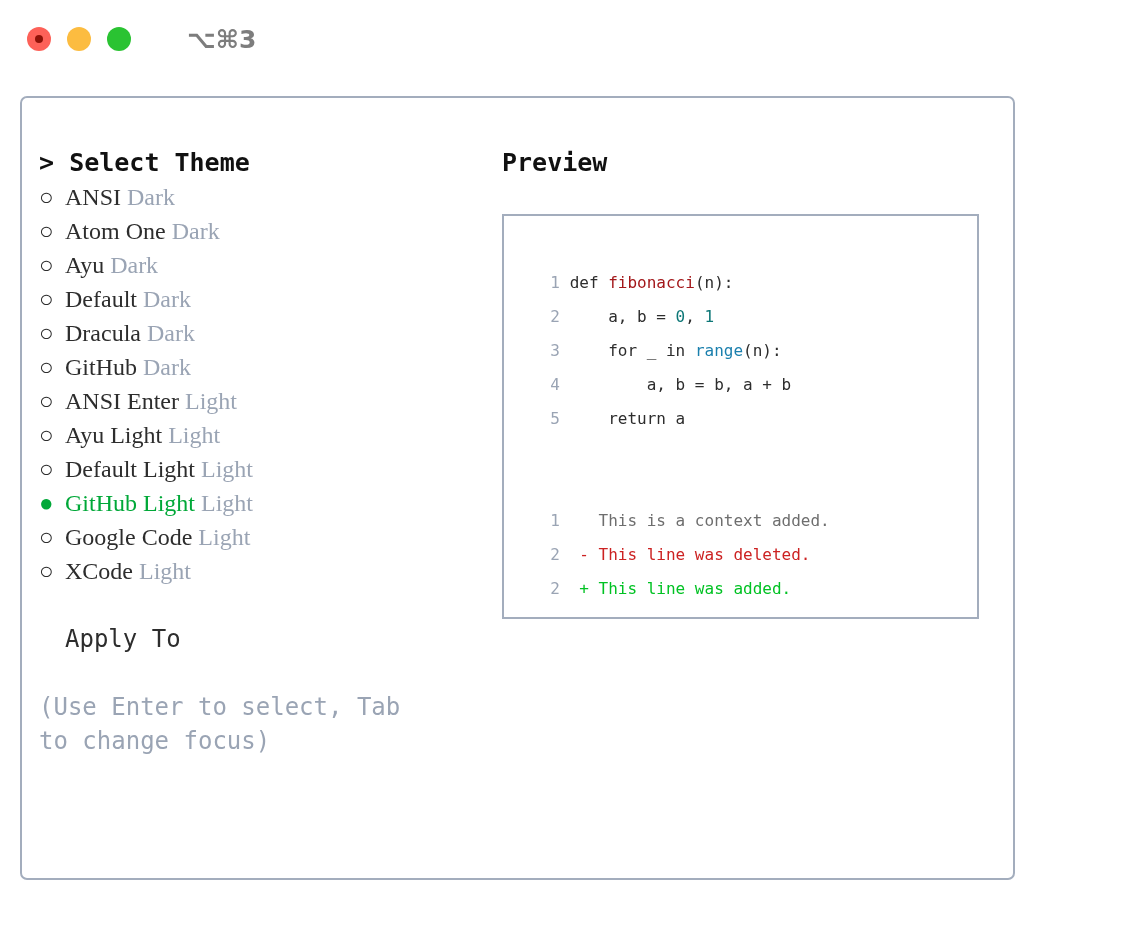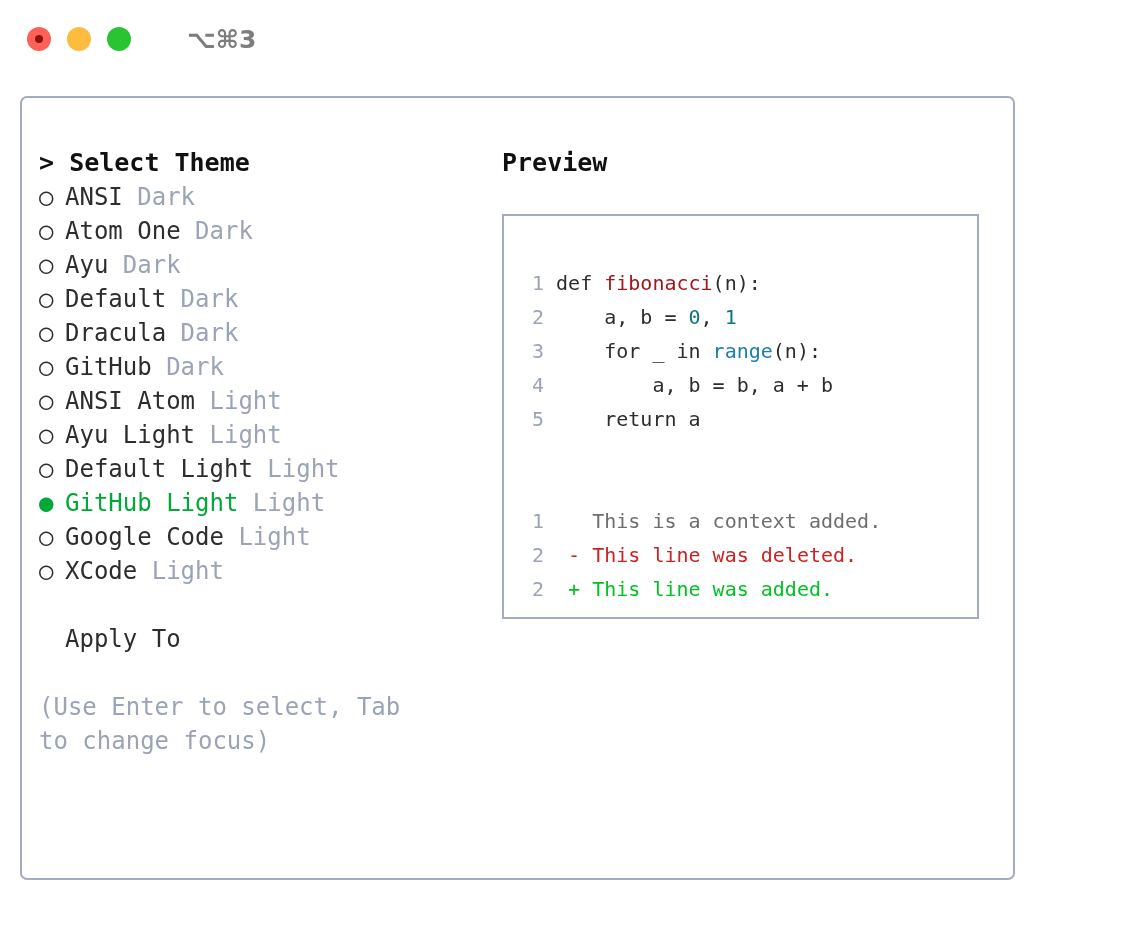--- a/index.html
+++ b/index.html
@@ -63,21 +63,21 @@
   .pane-title {
     font-size: 25px;
     font-weight: bold;
     color: #111111;
     line-height: 34px;
     white-space: pre;
   }
   .caret { color: #111111; }
 
   
-  .list { margin-top: 0px; }
+  .list { margin-top: 0px; font-family: Liberation Serif, serif; }
   .row {
     font-size: 24px;
     line-height: 34px;
     color: #2d2d2d;
     white-space: pre;
     display: block;
   }
   .bullet { display: inline-block; width: 26px; }
   .bullet.off { color: #2d2d2d; }
   .bullet.on  { color: #00a838; }
@@ -107,25 +107,26 @@
   
   #preview-box {
     margin-top: 34px;
     width: 477px;
     height: 405px;
     border: 2px solid #a3adbd;
     background: #ffffff;
     padding: 50px 0 0 0;
   }
   .code-line {
-    font-size: 20px;
+    font-size: 16px;
     line-height: 34px;
     white-space: pre;
     padding-left: 18px;
     color: #2d2d2d;
+    margin-left: 16px;
   }
   .ln {
     display: inline-block;
     width: 22px;
     text-align: right;
     color: #9aa4b4;
   }
   .tok-kw   { color: #2d2d2d; }
   .tok-fn   { color: #a3171a; }
   .tok-num  { color: #0d7777; }
@@ -157,21 +158,21 @@
 
         <div class="pane-title"><span class="caret">&gt;</span><span> </span><span>Select Theme</span></div>
 
         <div class="list" id="theme-list">
             <div class="row"><span class="bullet off">○</span><span class="name">ANSI</span><span> </span><span class="suffix">Dark</span></div>
             <div class="row"><span class="bullet off">○</span><span class="name">Atom One</span><span> </span><span class="suffix">Dark</span></div>
             <div class="row"><span class="bullet off">○</span><span class="name">Ayu</span><span> </span><span class="suffix">Dark</span></div>
             <div class="row"><span class="bullet off">○</span><span class="name">Default</span><span> </span><span class="suffix">Dark</span></div>
             <div class="row"><span class="bullet off">○</span><span class="name">Dracula</span><span> </span><span class="suffix">Dark</span></div>
             <div class="row"><span class="bullet off">○</span><span class="name">GitHub</span><span> </span><span class="suffix">Dark</span></div>
-            <div class="row"><span class="bullet off">○</span><span class="name">ANSI Atom</span><span> </span><span class="suffix">Light</span></div>
+            <div class="row"><span class="bullet off">○</span><span class="name">ANSI Enter</span><span> </span><span class="suffix">Light</span></div>
             <div class="row"><span class="bullet off">○</span><span class="name">Ayu Light</span><span> </span><span class="suffix">Light</span></div>
             <div class="row"><span class="bullet off">○</span><span class="name">Default Light</span><span> </span><span class="suffix">Light</span></div>
             <div class="row selected"><span class="bullet on">●</span><span class="name">GitHub Light</span><span> </span><span class="suffix">Light</span></div>
             <div class="row"><span class="bullet off">○</span><span class="name">Google Code</span><span> </span><span class="suffix">Light</span></div>
             <div class="row"><span class="bullet off">○</span><span class="name">XCode</span><span> </span><span class="suffix">Light</span></div>
           </div>
 
         <div class="gap"></div>
 
         <div class="section-head">Apply To</div>

